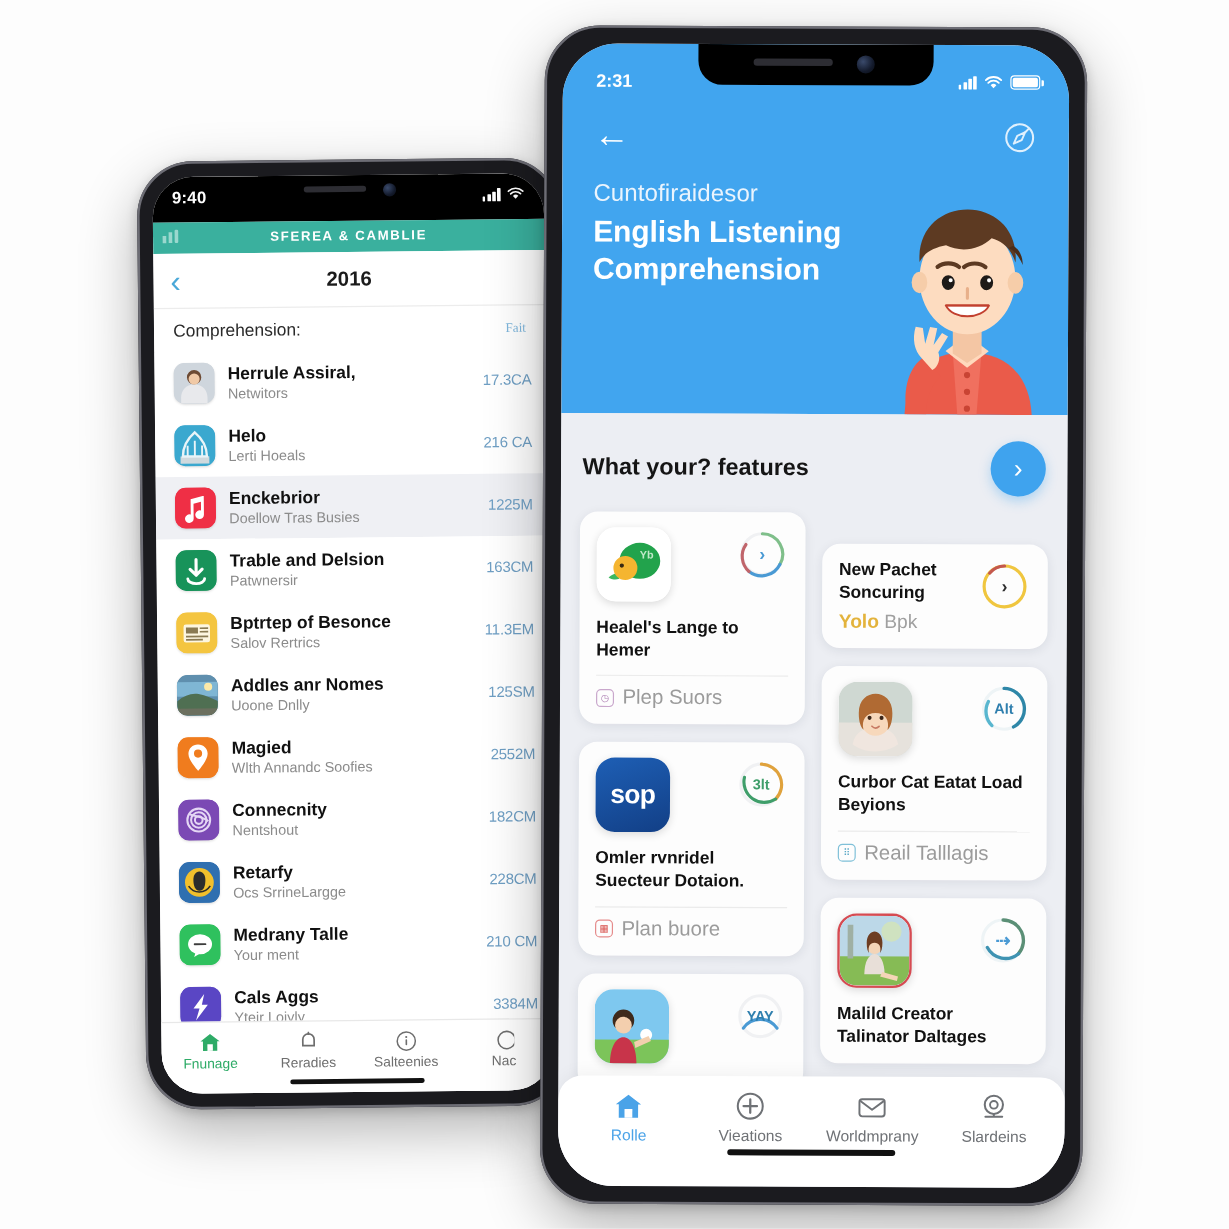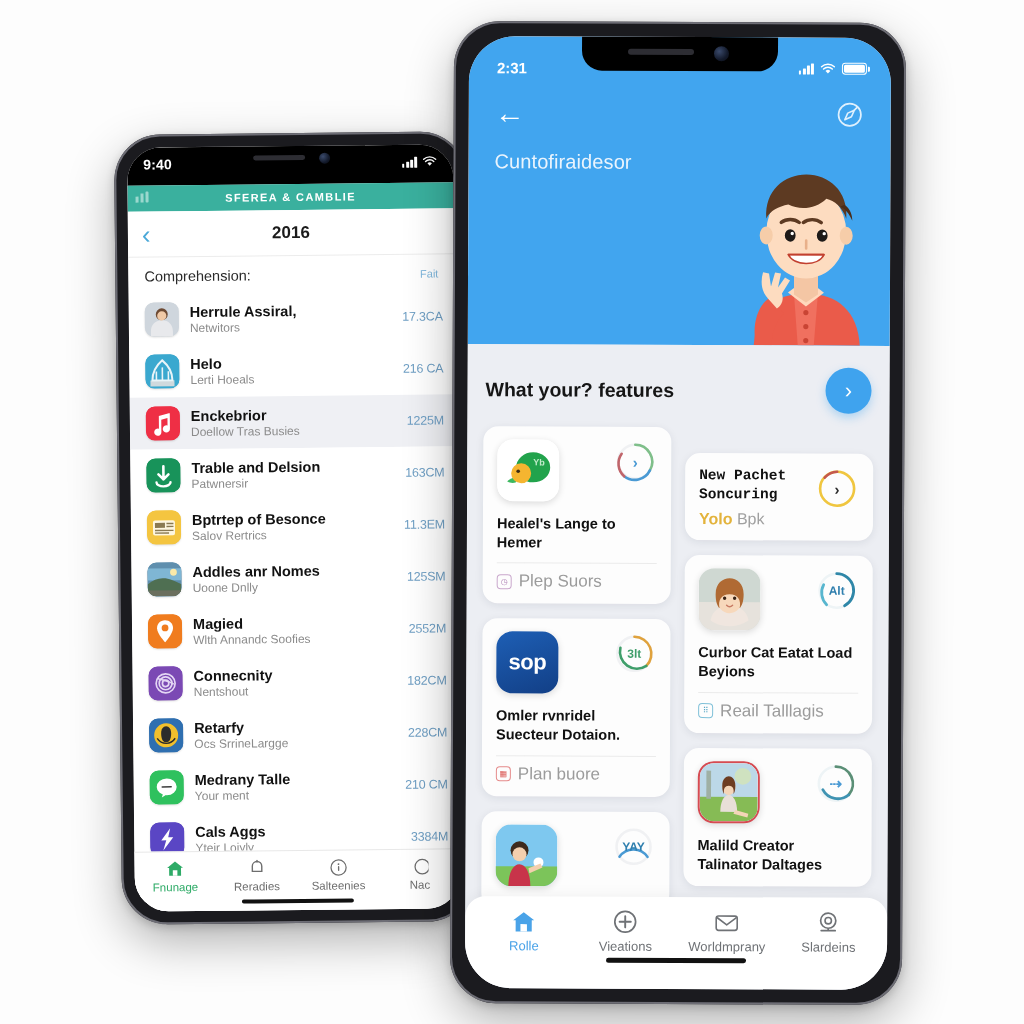--- a/index.html
+++ b/index.html
@@ -97,21 +97,21 @@
   .lnav .yr {
     position: absolute; left: 0; right: 0; text-align: center;
     font-size: 17px; font-weight: 700; color: #1b1b1b; pointer-events: none;
   }
 
   .lsection {
     display: flex; align-items: center; justify-content: space-between;
     padding: 11px 16px 9px 16px; background: #fff;
   }
   .lsection .lbl { font-size: 14.5px; color: #2a2a2a; }
-  .lsection .act { font-size: 11px; color: #7fb7dd; }
+  .lsection .act { font-size: 11px; color: #7fb7dd; font-family: Liberation Serif, serif; }
 
   .lrow {
     display: flex; align-items: center; gap: 11px;
     padding: 9px 12px 9px 16px; background: #fff; position: relative;
   }
   .lrow.sel { background: #eff0f4; }
   .lrow .appicon {
     width: 34px; height: 34px; border-radius: 9px; flex: 0 0 34px;
     display: flex; align-items: center; justify-content: center;
     font-size: 19px; color: #fff; overflow: hidden;
@@ -245,21 +245,21 @@
   }
   .card .cdiv { height: 1px; background: #ebebeb; margin: 10px 0 8px 0; }
   .card .cmeta { display: flex; align-items: center; gap: 7px; }
   .card .cmeta .mi {
     width: 15px; height: 15px; border-radius: 4px; flex: 0 0 15px;
     display: flex; align-items: center; justify-content: center;
     font-size: 8px;
   }
   .card .cmeta .mt { font-size: 17px; color: #9b9b9b; }
 
-  .card.textfirst .ctitle { margin-top: 0; font-family: Liberation Mono, monospace; }
+  .card.textfirst .ctitle { margin-top: 0; }
   .card.textfirst .toprow { align-items: flex-start; }
   .card.textfirst .tcol { flex: 1 1 auto; }
   .card .csub { font-size: 16px; margin-top: 6px; }
   .card .csub b { color: #e3b33c; font-weight: 700; }
   .card .csub span { color: #a0a0a0; }
 
   .rtabs {
     position: absolute; bottom: 0; left: 0; right: 0; height: 92px;
     background: #fff; border-radius: 20px 20px 46px 46px;
     display: flex; align-items: flex-start; padding: 13px 8px 0 8px;
@@ -581,20 +581,21 @@
           <span class="backarrow">←</span>
           <svg width="30" height="30" viewBox="0 0 30 30">
             <circle cx="15" cy="15" r="11.2" fill="none" stroke="#dff0fd" stroke-width="1.7"></circle>
             <path d="M19.6 10.4 13 13.4l-2.9 6.6 6.6-3z" fill="none" stroke="#dff0fd" stroke-width="1.6" stroke-linejoin="round"></path>
             <path d="M22.4 7.6 19.8 10.2" stroke="#dff0fd" stroke-width="1.7" stroke-linecap="round"></path>
           </svg>
         </div>
 
         <div class="herotext">
           <div class="hero-kicker">Cuntofiraidesor</div>
+          <div class="hero-title">English Listening Comprehension</div>
         </div>
 
         <svg class="man" viewBox="0 0 190 205">
 
           <path d="M48 205c2-34 20-52 52-52s52 18 54 52z" fill="#ea5b4a"></path>
           <path d="M88 153h24l-4 52h-16z" fill="#f0705f"></path>
           <circle cx="100" cy="172" r="2.6" fill="#c94434"></circle>
           <circle cx="100" cy="186" r="2.6" fill="#c94434"></circle>
           <circle cx="100" cy="200" r="2.6" fill="#c94434"></circle>
 

